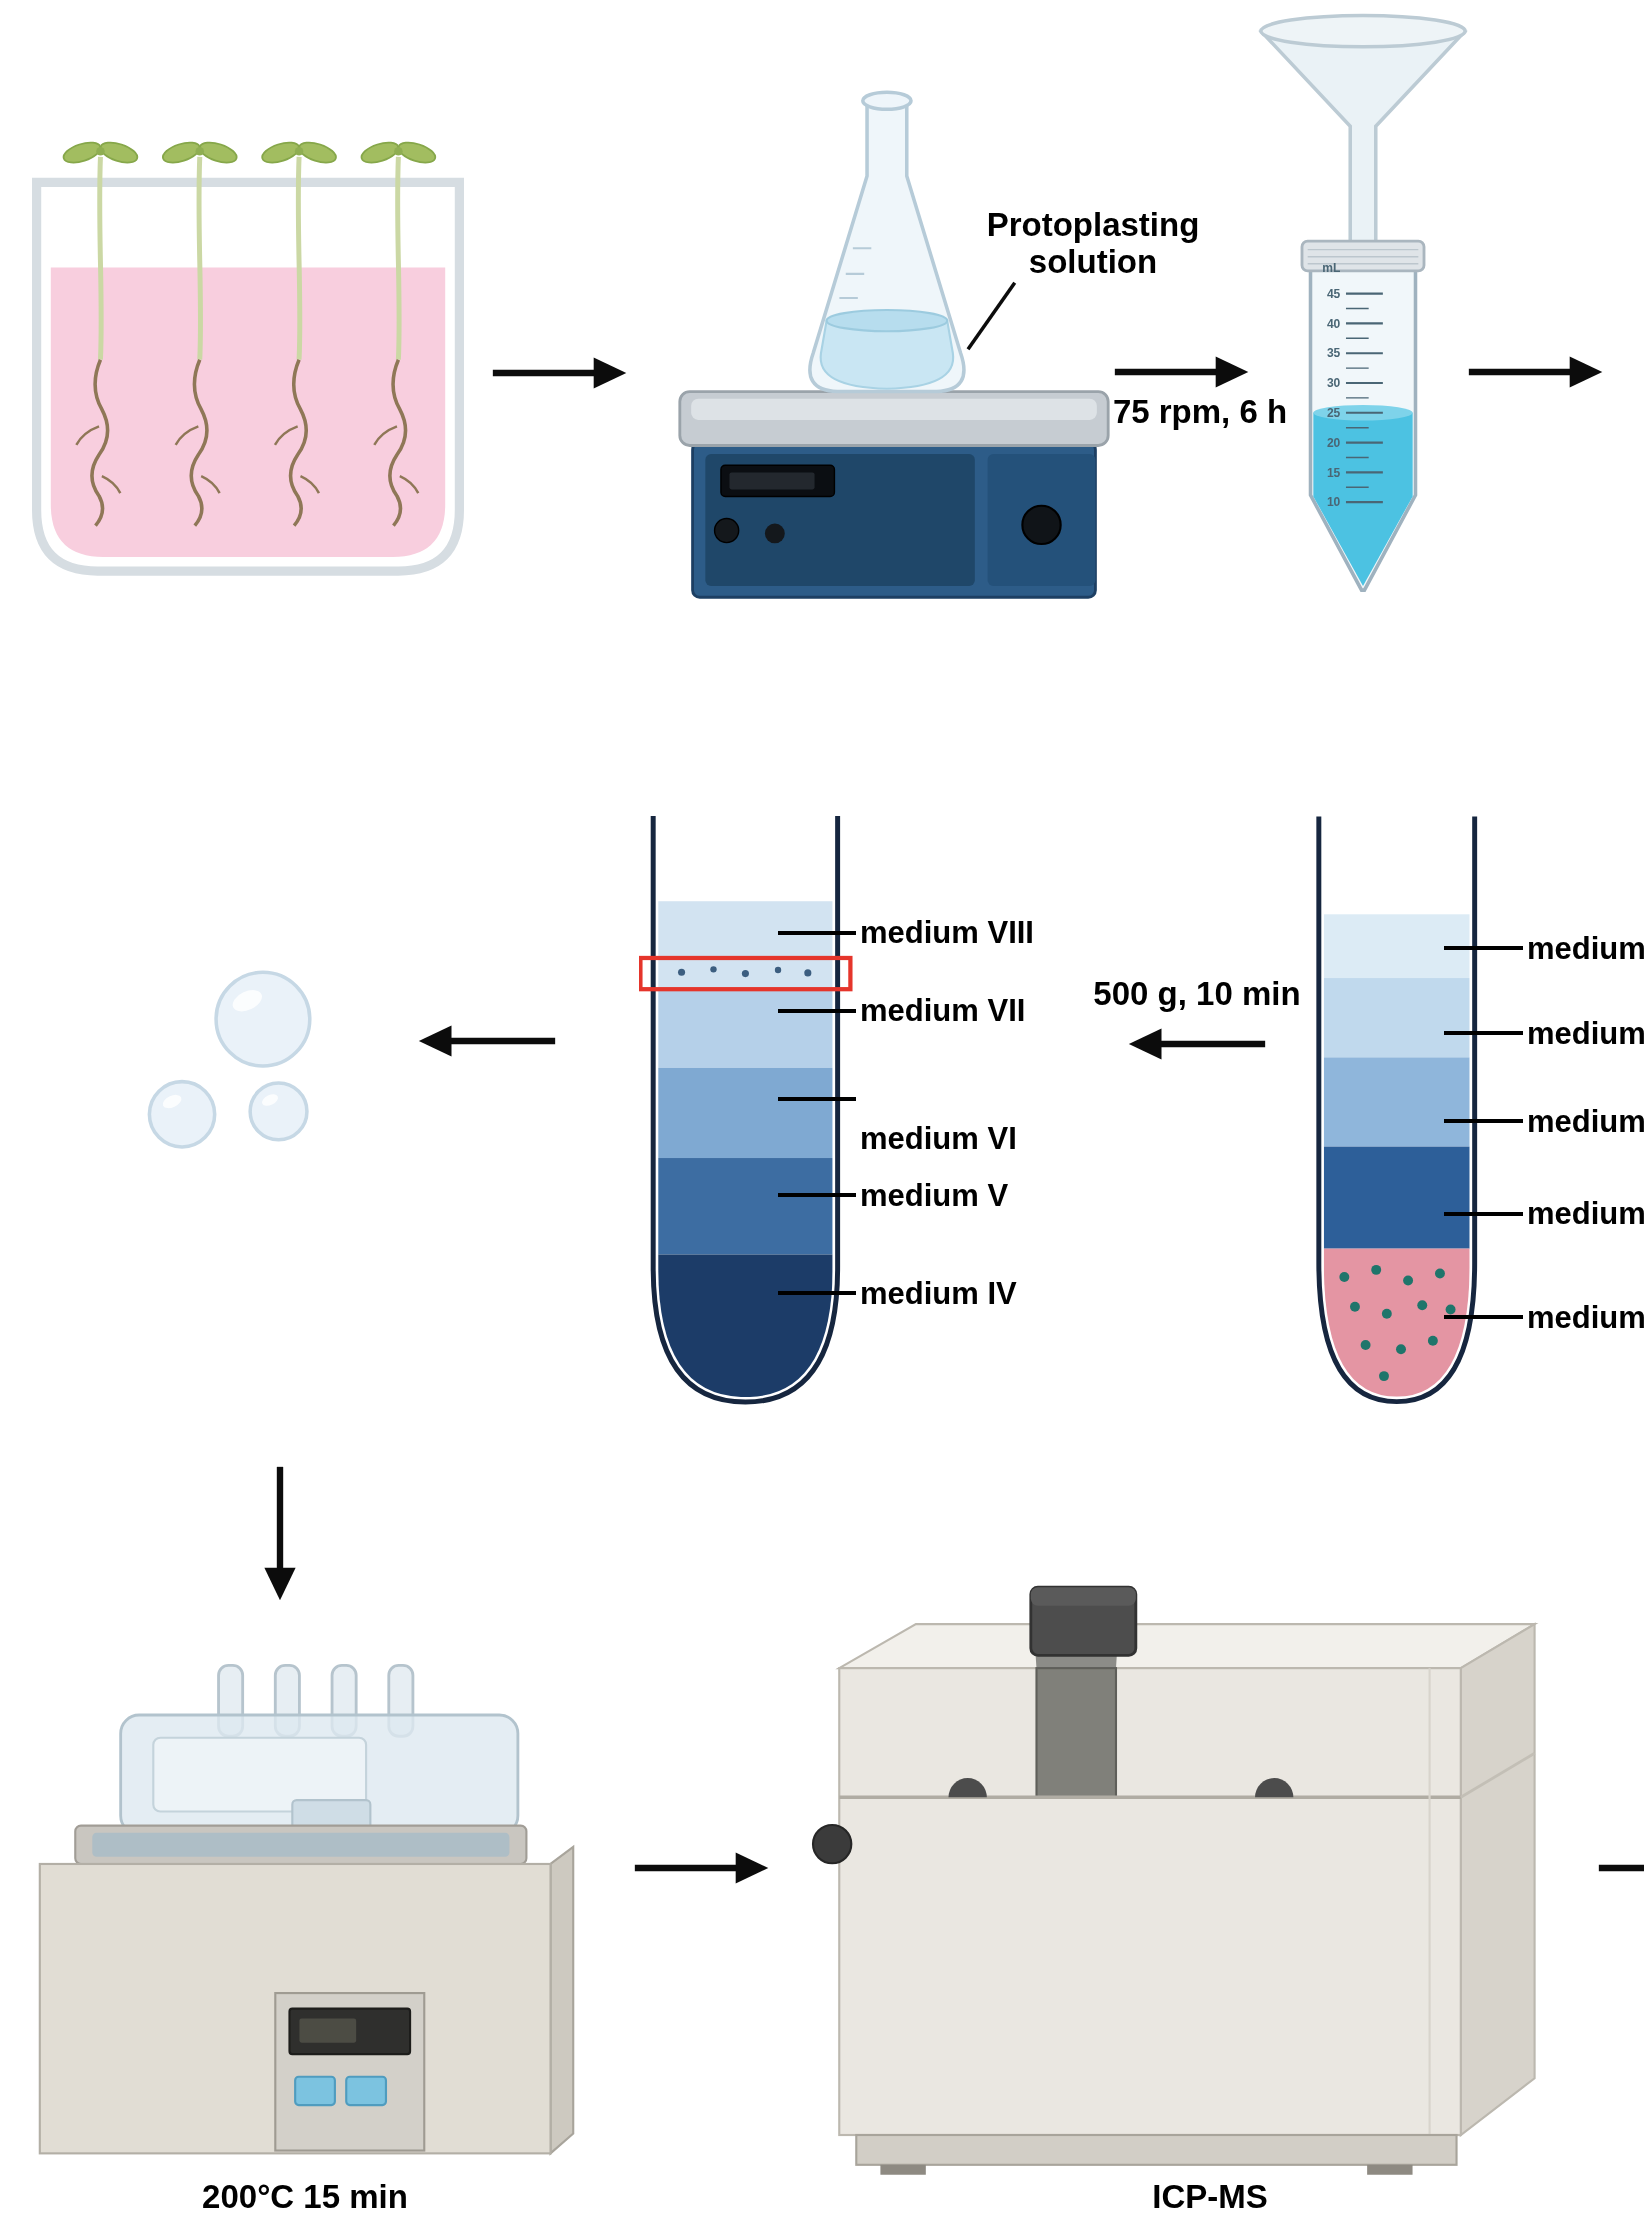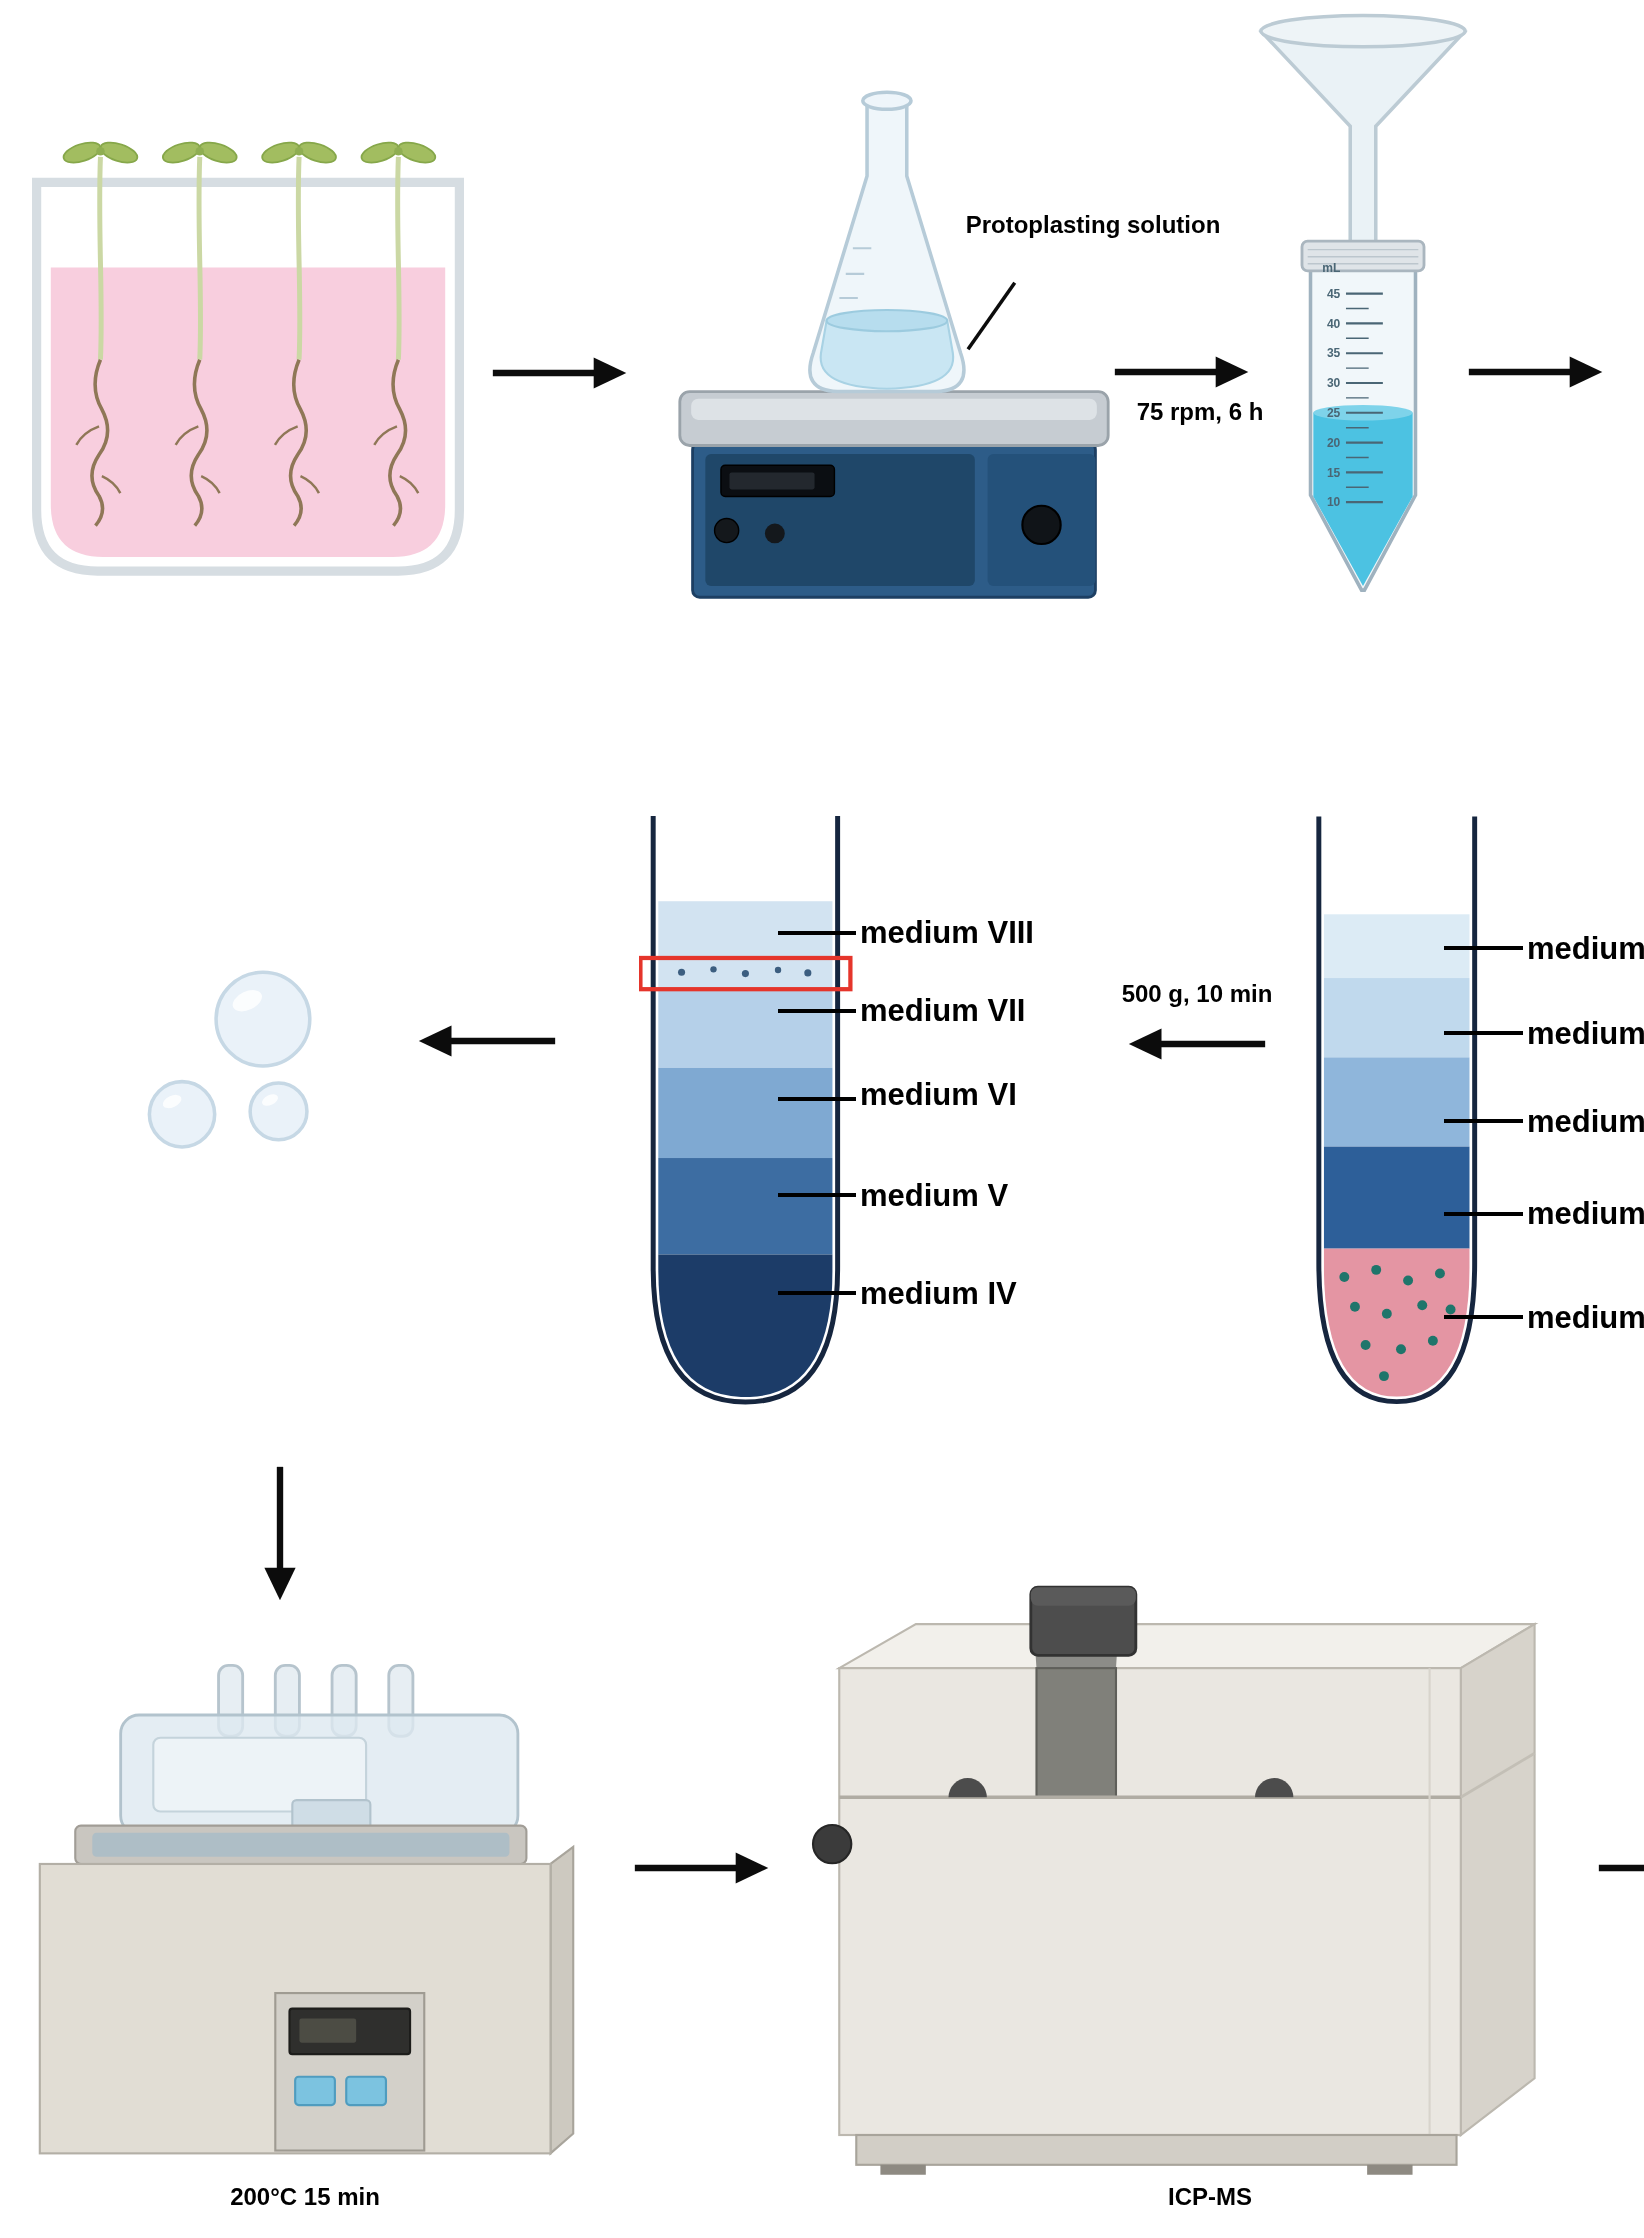--- a/index.html
+++ b/index.html
@@ -1,19 +1,19 @@
 <!DOCTYPE html>
 <html style="font-size:11.4px"><head>
 <meta charset="utf-8">
 <style>
   html,body{margin:0;padding:0;background:#ffffff;}
   body{font-family:"Liberation Sans",sans-serif;color:#000;}
   .canvas{position:relative;width:1645px;height:2239px;overflow:hidden;background:#ffffff;}
   .abs{position:absolute;}
-  .caption{position:absolute;font-weight:bold;font-size:24px;line-height:37px;color:#000;text-align:center;}
+  .caption{position:absolute;font-weight:bold;font-size:33px;line-height:37px;color:#000;text-align:center;}
   .medium-label{position:absolute;font-weight:bold;font-size:31px;height:37px;line-height:37px;color:#000;white-space:nowrap;text-align:left;}
   .tick{position:absolute;height:4.3px;background:#000;}
 </style>
 </head>
 <body>
 
 <div class="canvas">
 
   <svg class="abs" style="left:21px;top:121px" width="454" height="476" viewBox="0 0 640 670">
     <defs>
@@ -184,21 +184,21 @@
     <rect x="2" y="210" width="296" height="44" fill="none" stroke="#e5352b" stroke-width="6"></rect>
   </svg>
 
   <div class="tick" style="left:778px;top:931px;width:78px"></div>
   <div class="tick" style="left:778px;top:1009px;width:78px"></div>
   <div class="tick" style="left:778px;top:1097px;width:78px"></div>
   <div class="tick" style="left:778px;top:1193px;width:78px"></div>
   <div class="tick" style="left:778px;top:1291px;width:78px"></div>
   <div class="medium-label" style="left:860px;top:914px">medium VIII</div>
   <div class="medium-label" style="left:860px;top:992px">medium VII</div>
-  <div class="medium-label" style="left:860px;top:1076px">medium VI</div>
+  <div class="medium-label" style="left:860px;top:1120px">medium VI</div>
   <div class="medium-label" style="left:860px;top:1177px">medium V</div>
   <div class="medium-label" style="left:860px;top:1275px">medium IV</div>
 
   <svg class="abs" style="left:416px;top:1021px" width="142" height="40" viewBox="0 0 200 56">
     <line x1="196" y1="28" x2="44" y2="28" stroke="#0c0c0c" stroke-width="9"></line>
     <polygon points="50,6 4,28 50,50" fill="#0c0c0c"></polygon>
   </svg>
 
   <svg class="abs" style="left:121px;top:951px" width="220" height="213" viewBox="0 0 310 300">
     <circle cx="200" cy="96" r="66" fill="#eaf2f9" stroke="#c6d8e5" stroke-width="5"></circle>

